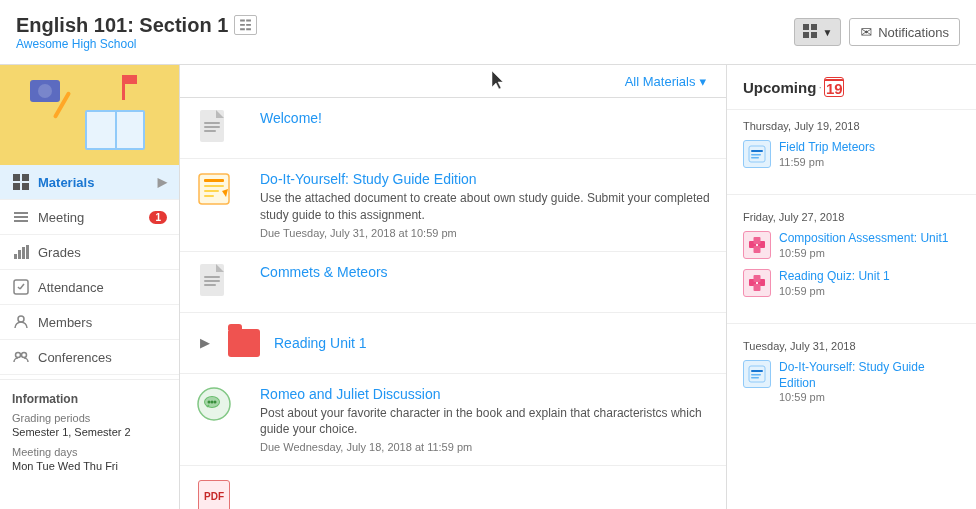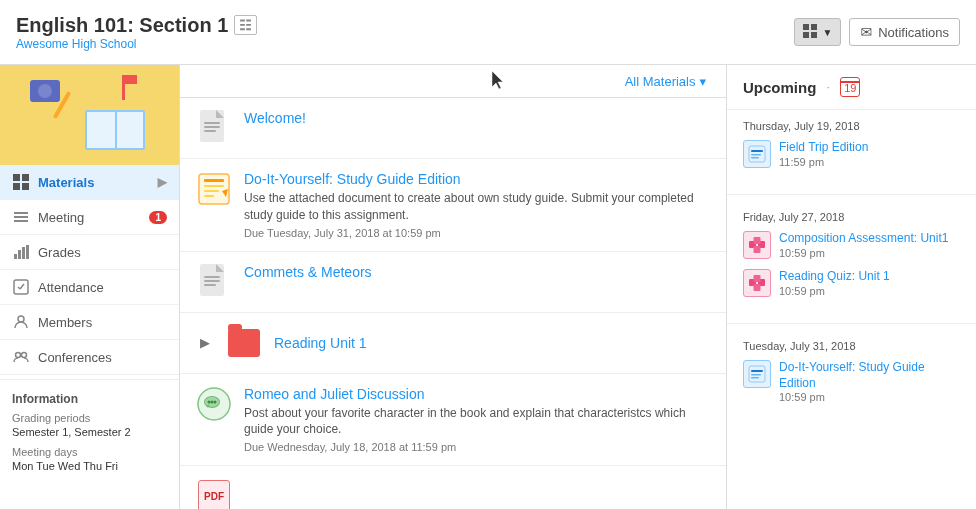--- a/index.html
+++ b/index.html
@@ -62,46 +62,46 @@
     .content-area { flex: 1; display: flex; overflow: hidden; }
     .content-main { flex: 1; overflow-y: auto; background: #fafafa; }
     .content-toolbar {
       display: flex; align-items: center; justify-content: flex-end;
       padding: 6px 12px; background: #fff; border-bottom: 1px solid #ddd;
     }
     .all-materials-btn { color: #2196F3; font-size: 13px; cursor: pointer; display: flex; align-items: center; gap: 4px; }
 
     .material-list { padding: 0; }
     .material-item {
-      display: flex; align-items: flex-start; gap: 12px;
+      display: flex; align-items: flex-start; gap: 28px;
       padding: 12px 16px; background: #fff; border-bottom: 1px solid #eee;
     }
     .material-item-icon { width: 36px; height: 36px; flex-shrink: 0; display: flex; align-items: center; justify-content: center; }
     .material-item-body { flex: 1; }
     .material-item-title { color: #2196F3; font-size: 14px; cursor: pointer; font-weight: 500; }
     .material-item-desc { font-size: 12px; color: #555; margin-top: 3px; line-height: 1.4; }
     .material-item-due { font-size: 11px; color: #777; margin-top: 3px; }
 
     
     .folder-item {
       display: flex; align-items: center; gap: 12px;
       padding: 12px 16px; background: #fff; border-bottom: 1px solid #eee;
     }
     .folder-toggle { width: 18px; height: 18px; display: flex; align-items: center; justify-content: center; color: #777; cursor: pointer; flex-shrink: 0; }
     .folder-icon { width: 32px; height: 28px; background: #ef5350; border-radius: 3px 3px 3px 3px; position: relative; }
     .folder-icon::before { content: ''; position: absolute; top: -5px; left: 0; width: 14px; height: 6px; background: #ef5350; border-radius: 3px 3px 0 0; }
     .pdf-icon { width: 32px; height: 32px; background: #ffebee; border: 1px solid #e57373; border-radius: 3px; display: flex; align-items: center; justify-content: center; font-size: 10px; color: #c62828; font-weight: bold; }
 
     
     .right-panel { width: 250px; background: #fff; border-left: 1px solid #ddd; overflow-y: auto; }
-    .upcoming-header { display: flex; align-items: center; gap: 8px; padding: 12px 16px; border-bottom: 1px solid #eee; }
+    .upcoming-header { display: flex; align-items: center; padding: 12px 16px; border-bottom: 1px solid #eee; }
     .upcoming-title { font-size: 15px; font-weight: bold; color: #333; }
     .calendar-icon-small { width: 20px; height: 20px; background: #fff; border: 1px solid #e53935; border-radius: 3px; display: flex; align-items: center; justify-content: center; font-size: 9px; color: #e53935; font-weight: bold; flex-direction: column; overflow: hidden; }
     .calendar-top { background: #e53935; color: #fff; width: 100%; text-align: center; font-size: 7px; padding: 1px 0; }
-    .calendar-num { font-size: 11px; color: #e53935; font-weight: normal; line-height: 1; }
+    .calendar-num { font-size: 15px; color: #e53935; font-weight: bold; line-height: 1; }
 
     .upcoming-section { padding: 10px 16px; }
     .upcoming-date-label { font-size: 11px; color: #555; margin-bottom: 8px; font-weight: 500; }
     .upcoming-event { display: flex; align-items: flex-start; gap: 8px; margin-bottom: 10px; }
     .upcoming-event-icon { width: 28px; height: 28px; flex-shrink: 0; border-radius: 3px; display: flex; align-items: center; justify-content: center; }
     .assignment-ev-icon { background: #e3f2fd; border: 1px solid #90caf9; }
     .puzzle-ev-icon { background: #fce4ec; border: 1px solid #f48fb1; }
     .upcoming-event-body { flex: 1; }
     .upcoming-event-title { font-size: 12px; color: #2196F3; cursor: pointer; line-height: 1.3; }
     .upcoming-event-time { font-size: 11px; color: #777; }
@@ -351,21 +351,21 @@
         <div class="upcoming-event">
           <div class="upcoming-event-icon assignment-ev-icon">
             <svg width="18" height="18" viewBox="0 0 18 18">
               <rect x="1" y="1" width="16" height="16" rx="2" fill="#e3f2fd" stroke="#90caf9" stroke-width="1"></rect>
               <rect x="3" y="5" width="12" height="2" rx="1" fill="#1976D2"></rect>
               <rect x="3" y="9" width="10" height="1.5" rx="0.75" fill="#64b5f6"></rect>
               <rect x="3" y="12" width="8" height="1.5" rx="0.75" fill="#64b5f6"></rect>
             </svg>
           </div>
           <div class="upcoming-event-body">
-            <div class="upcoming-event-title">Field Trip Edition</div>
+            <div class="upcoming-event-title">Field Trip Meteors</div>
             <div class="upcoming-event-time">11:59 pm</div>
           </div>
         </div>
       </div>
 
       <hr class="divider-line">
 
       <div class="upcoming-section">
         <div class="upcoming-date-label">Friday, July 27, 2018</div>
         <div class="upcoming-event">

